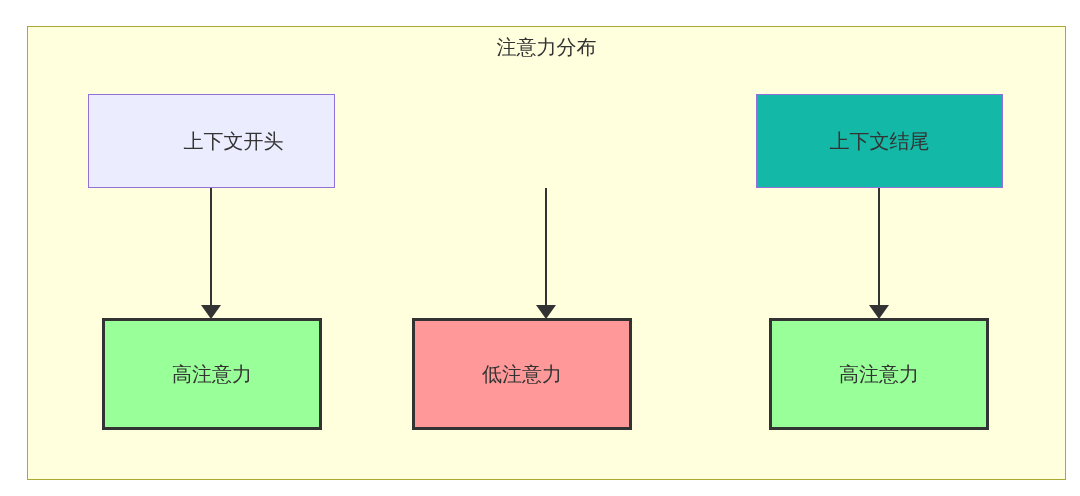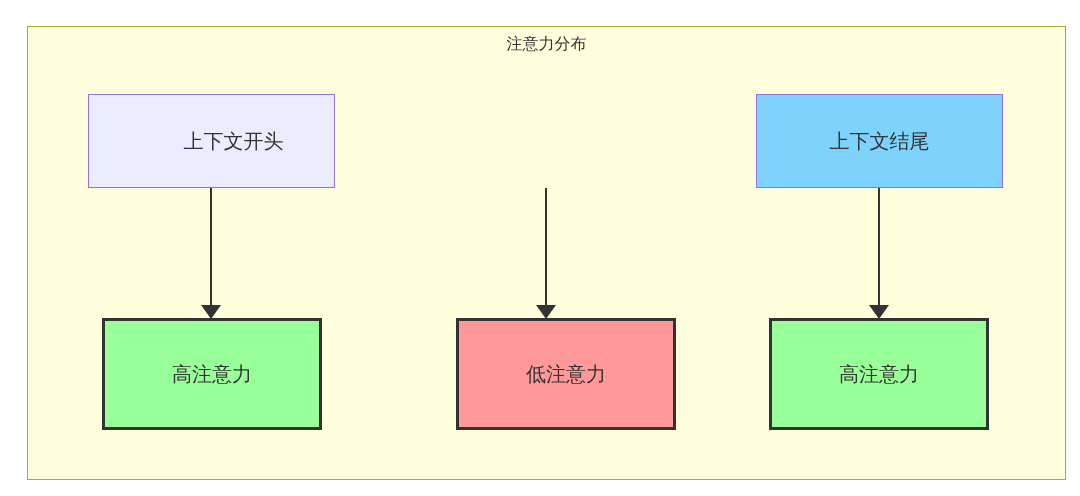--- a/index.html
+++ b/index.html
@@ -22,21 +22,21 @@
     height: 454px;
     border: 1.5px solid #aaaa33;
     background: #ffffde;
   }
   .diagram-title {
     position: absolute;
     left: 0;
     top: 7px;
     width: 100%;
     text-align: center;
-    font-size: 16px;
+    font-size: 20px;
     color: #333333;
   }
   .node {
     position: absolute;
     display: flex;
     align-items: center;
     justify-content: center;
     font-size: 20px;
     color: #333333;
     text-align: center;
@@ -52,21 +52,21 @@
     top: 318px;
     width: 220px;
     height: 112px;
     border: 3px solid #b91c1c;
     background: #99ff99;
   }
   .s0 { left: 88px; }
   .s1 { left: 423px; }
   .s2 { left: 756px; }
   .t0 { left: 102px; }
-  .t1 { left: 456px; }
+  .t1 { left: 412px; }
   .t2 { left: 769px; }
   .edge {
     position: absolute;
     top: 188px;
     width: 20px;
     height: 131px;
   }
   .e0 { left: 201px; }
   .e1 { left: 536px; }
   .e2 { left: 869px; }
@@ -110,21 +110,21 @@
   </div>
 
   <div class="edge e1">
     <div class="edge-line" style="background-color: rgb(51, 51, 51);"></div>
     <div class="edge-head" style="border-top-color: rgb(51, 51, 51);"></div>
   </div>
   <div class="node target t1" style="background-color: rgb(255, 153, 153); border-color: rgb(51, 51, 51);">
     <span>低注意力</span>
   </div>
 
-  <div class="node source s2" style="background-color: #7dd3fc; border-color: rgb(147, 112, 219); font-family: Liberation Serif, serif;">
+  <div class="node source s2" style="background-color: #14b8a6; border-color: rgb(147, 112, 219); font-family: Liberation Serif, serif;">
     <span>上下文结尾</span>
   </div>
   <div class="edge e2">
     <div class="edge-line" style="background-color: rgb(51, 51, 51);"></div>
     <div class="edge-head" style="border-top-color: rgb(51, 51, 51);"></div>
   </div>
   <div class="node target t2" style="background-color: rgb(153, 255, 153); border-color: rgb(51, 51, 51);">
     <span>高注意力</span>
   </div>
 

